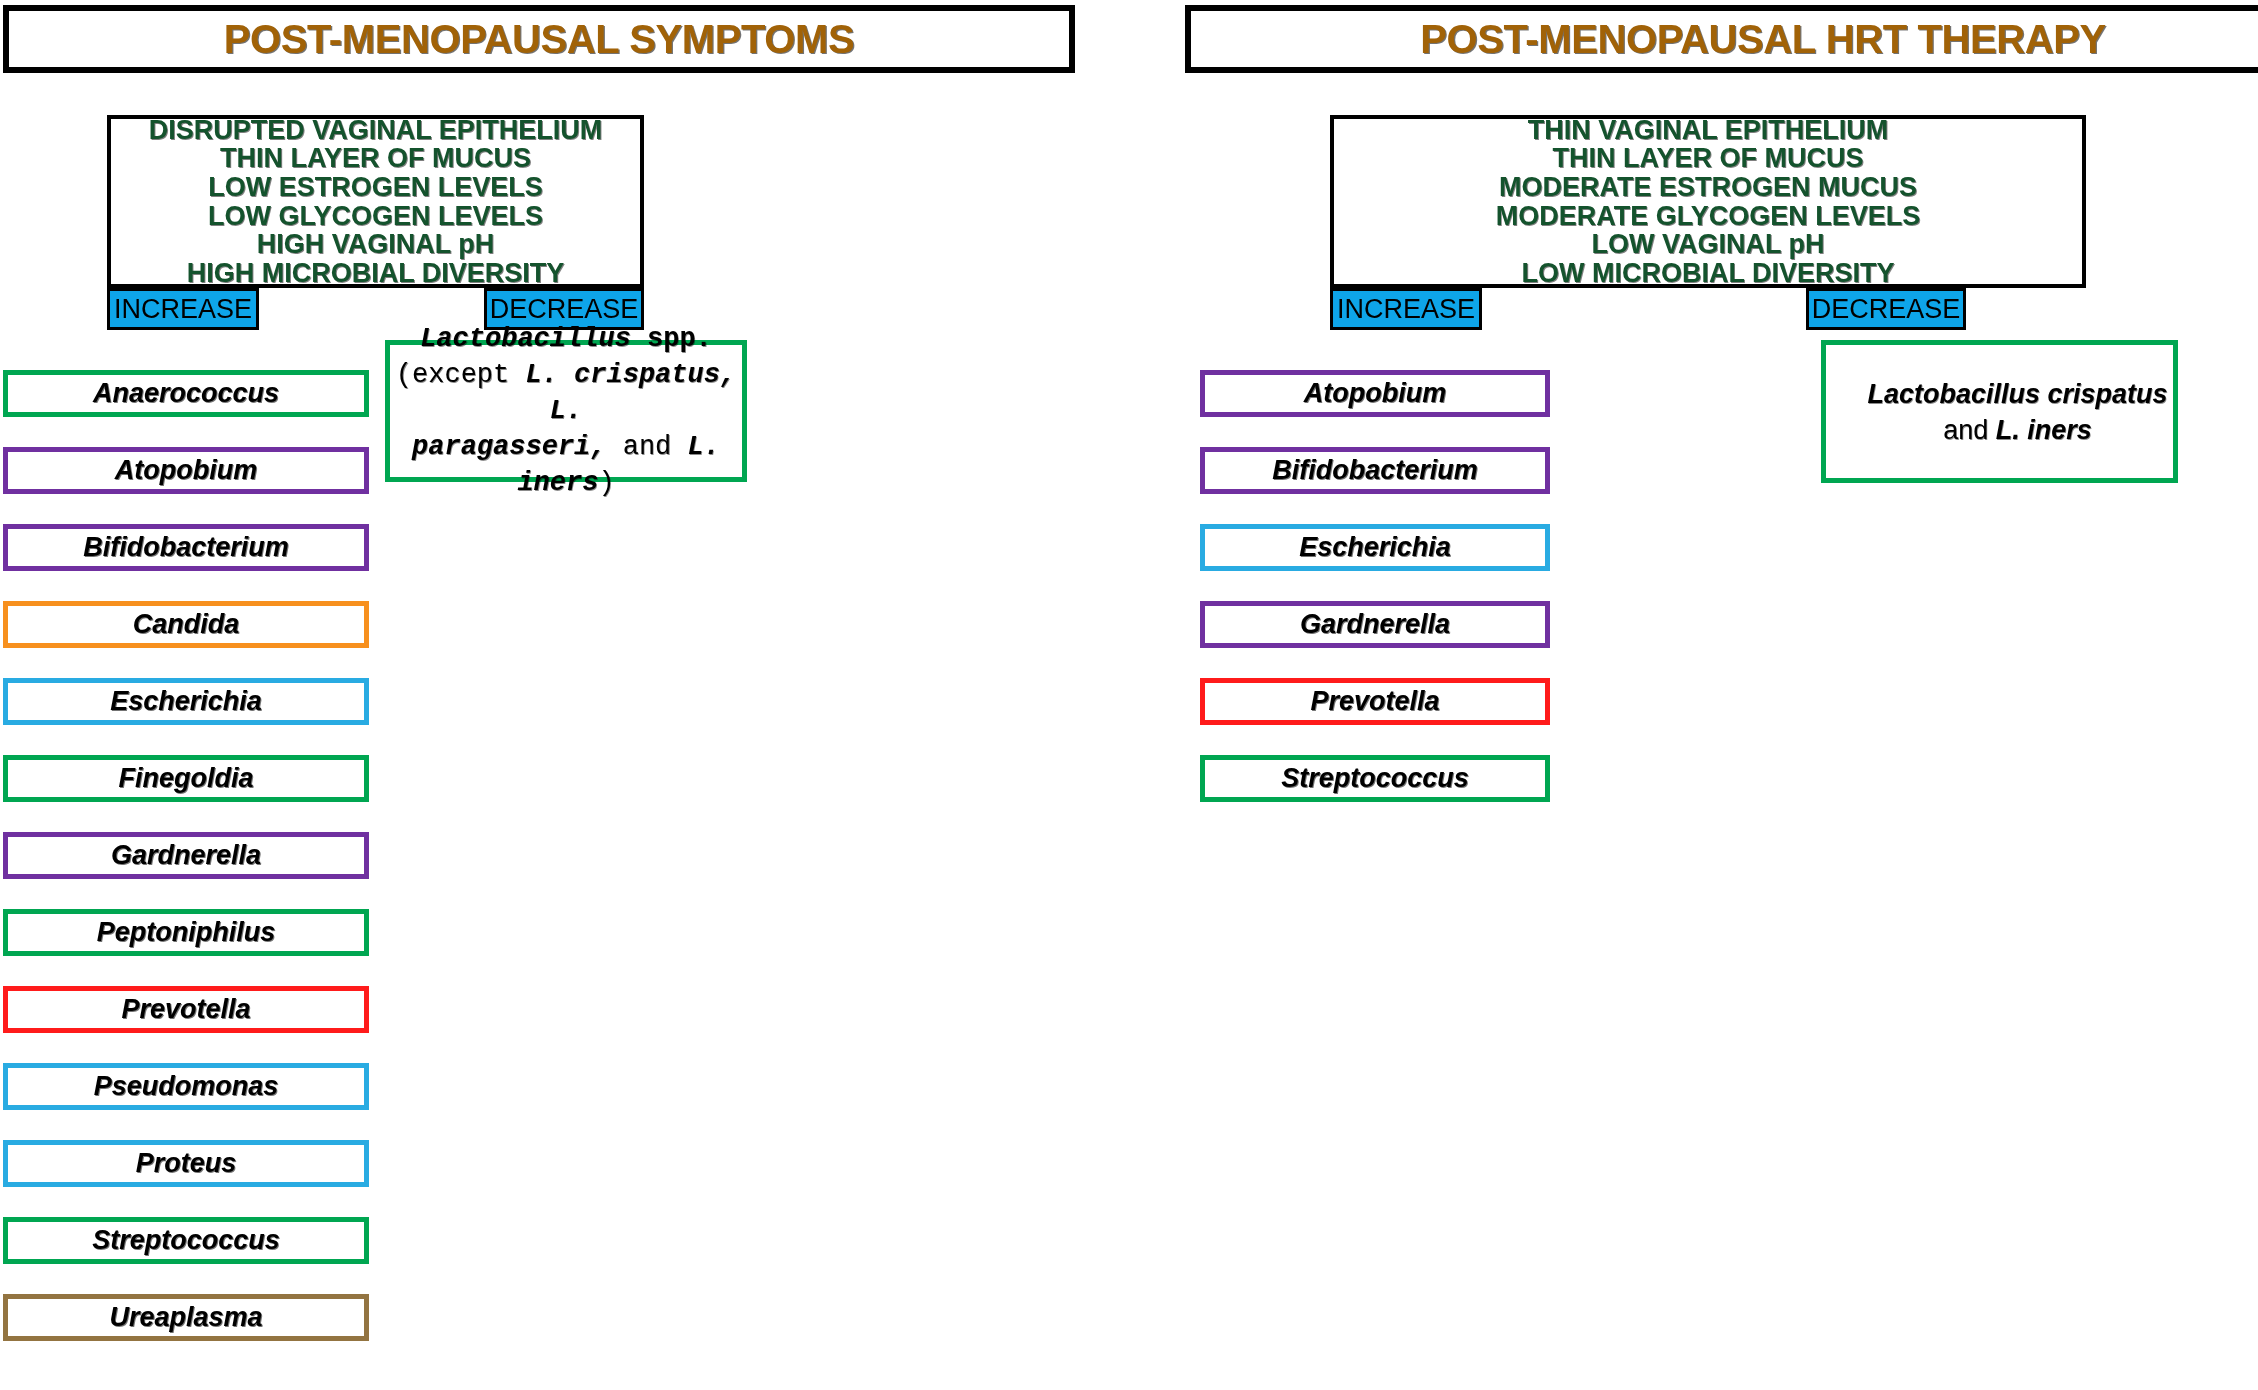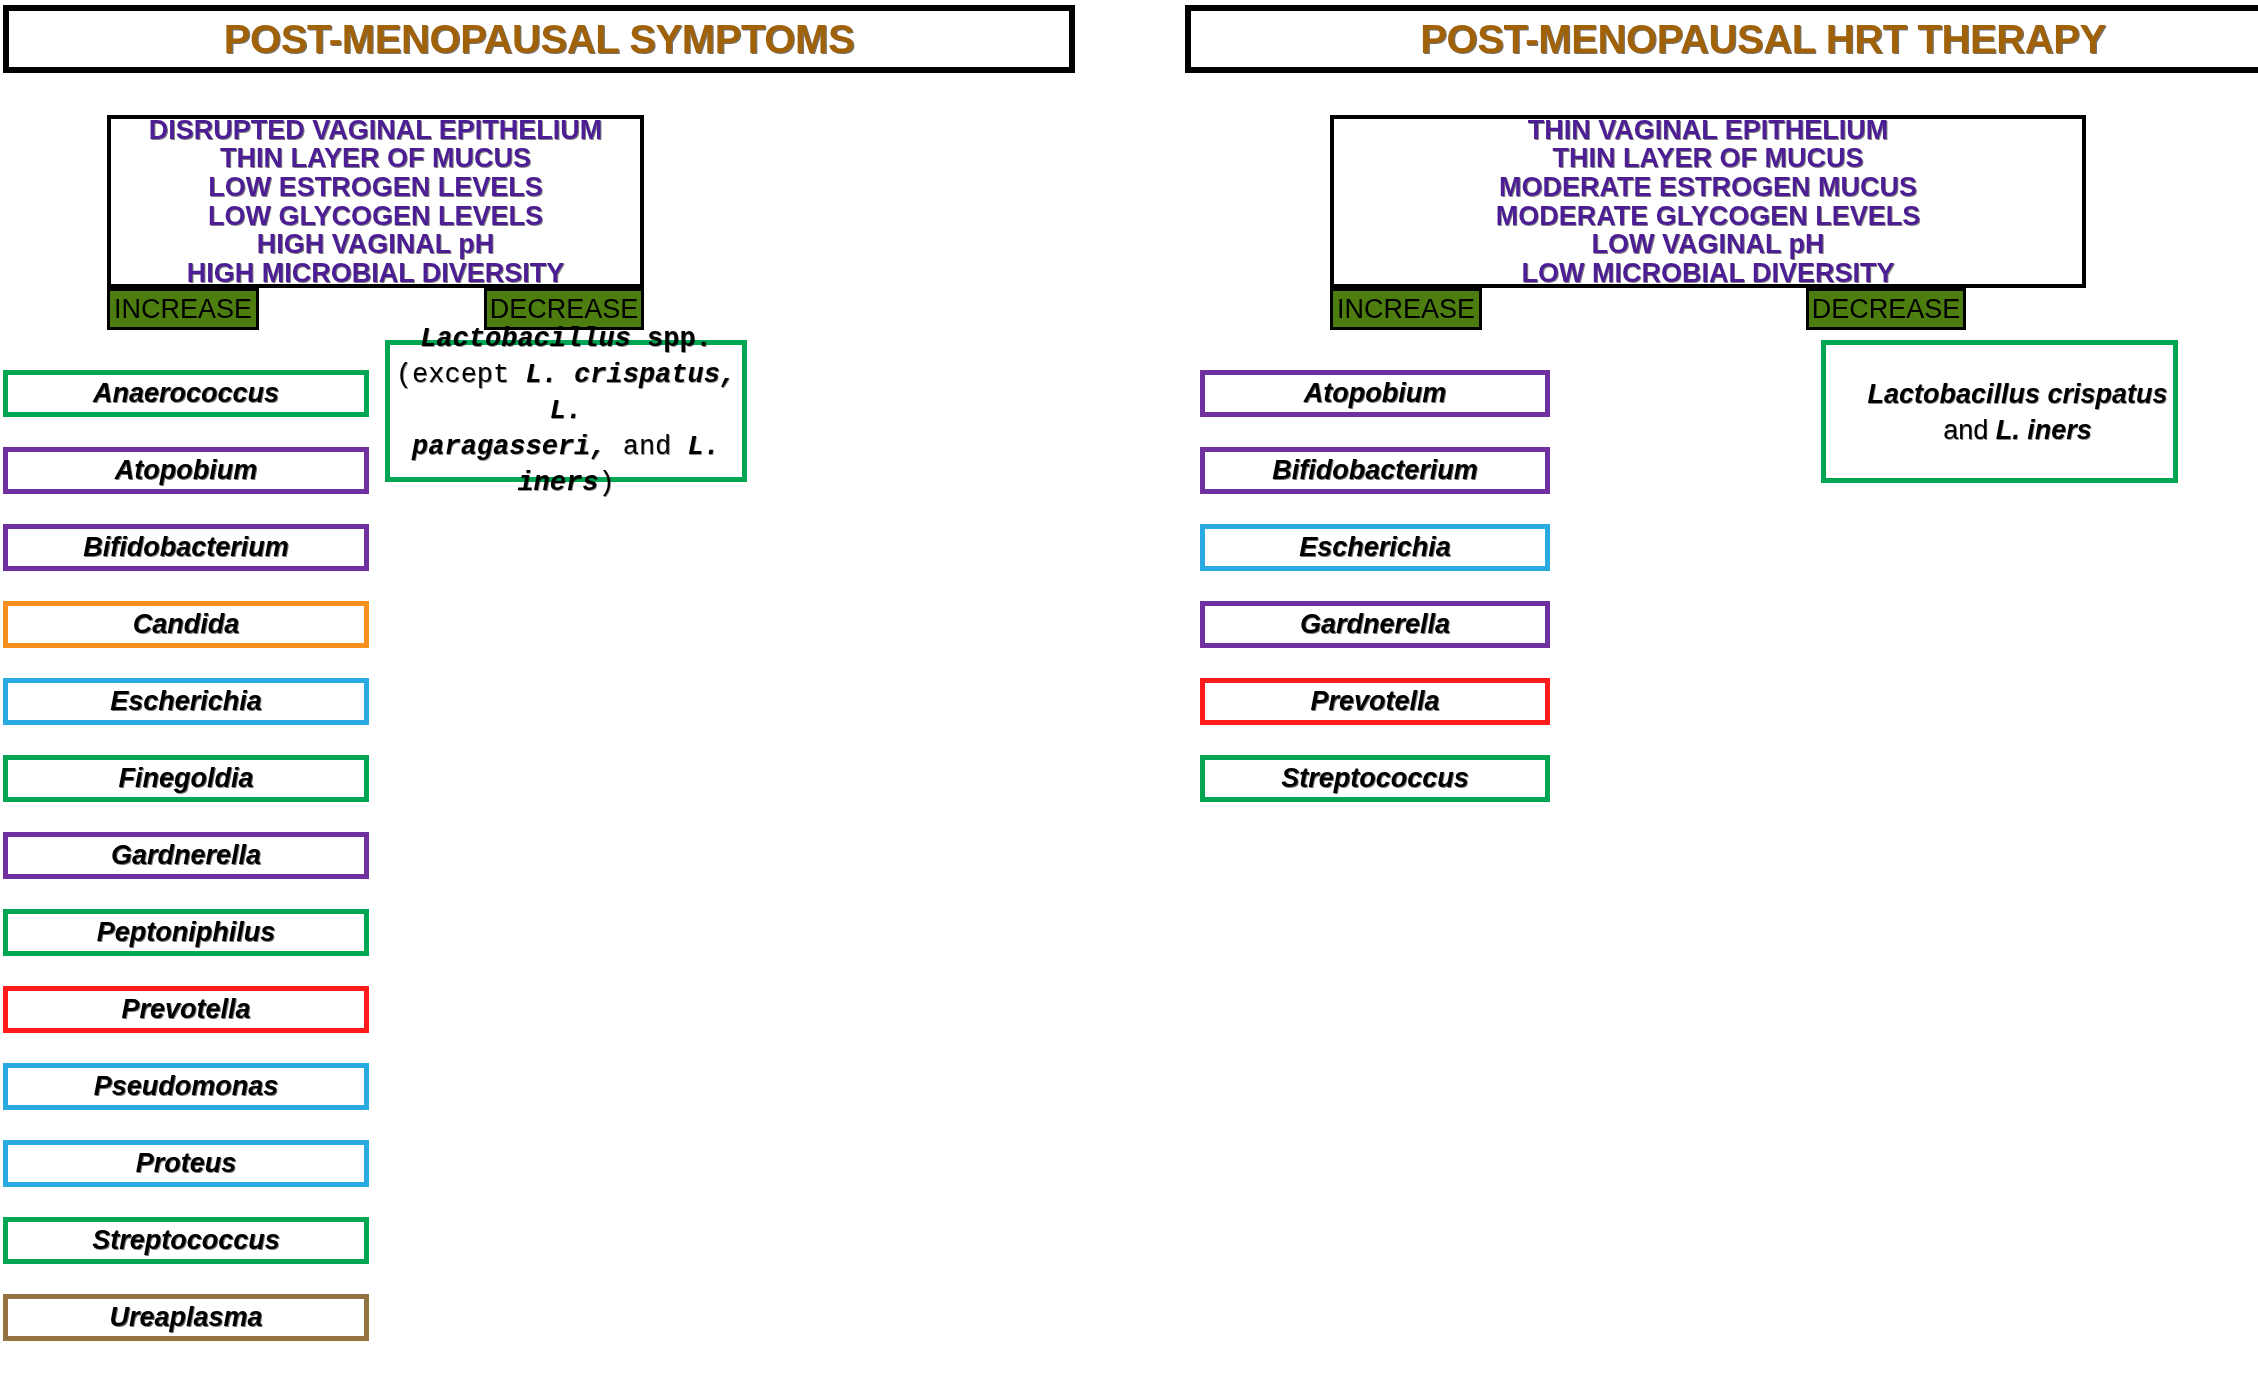--- a/index.html
+++ b/index.html
@@ -60,31 +60,31 @@
     align-items: center;
     justify-content: center;
   }
   .panel-left .conditions-box  { left: 107px; width: 537px; }
   .panel-right .conditions-box { left: 150px; width: 756px; }
 
   .condition-line {
     font-size: 27px;
     font-weight: bold;
     line-height: 28.6px;
-    color: #4c1d95;
+    color: #14532d;
     white-space: nowrap;
     text-shadow: 0.9px 0.9px 0 rgba(0,0,0,0.5);
   }
 
   
   .tag-box {
     position: absolute;
     top: 288px;
     border: 3px solid #000000;
-    background: #4d7c0f;
+    background: #0ea5e9;
     box-sizing: border-box;
     height: 42px;
     display: flex;
     align-items: center;
     justify-content: center;
   }
   .tag-text {
     font-size: 27px;
     color: #000000;
     letter-spacing: 0px;

